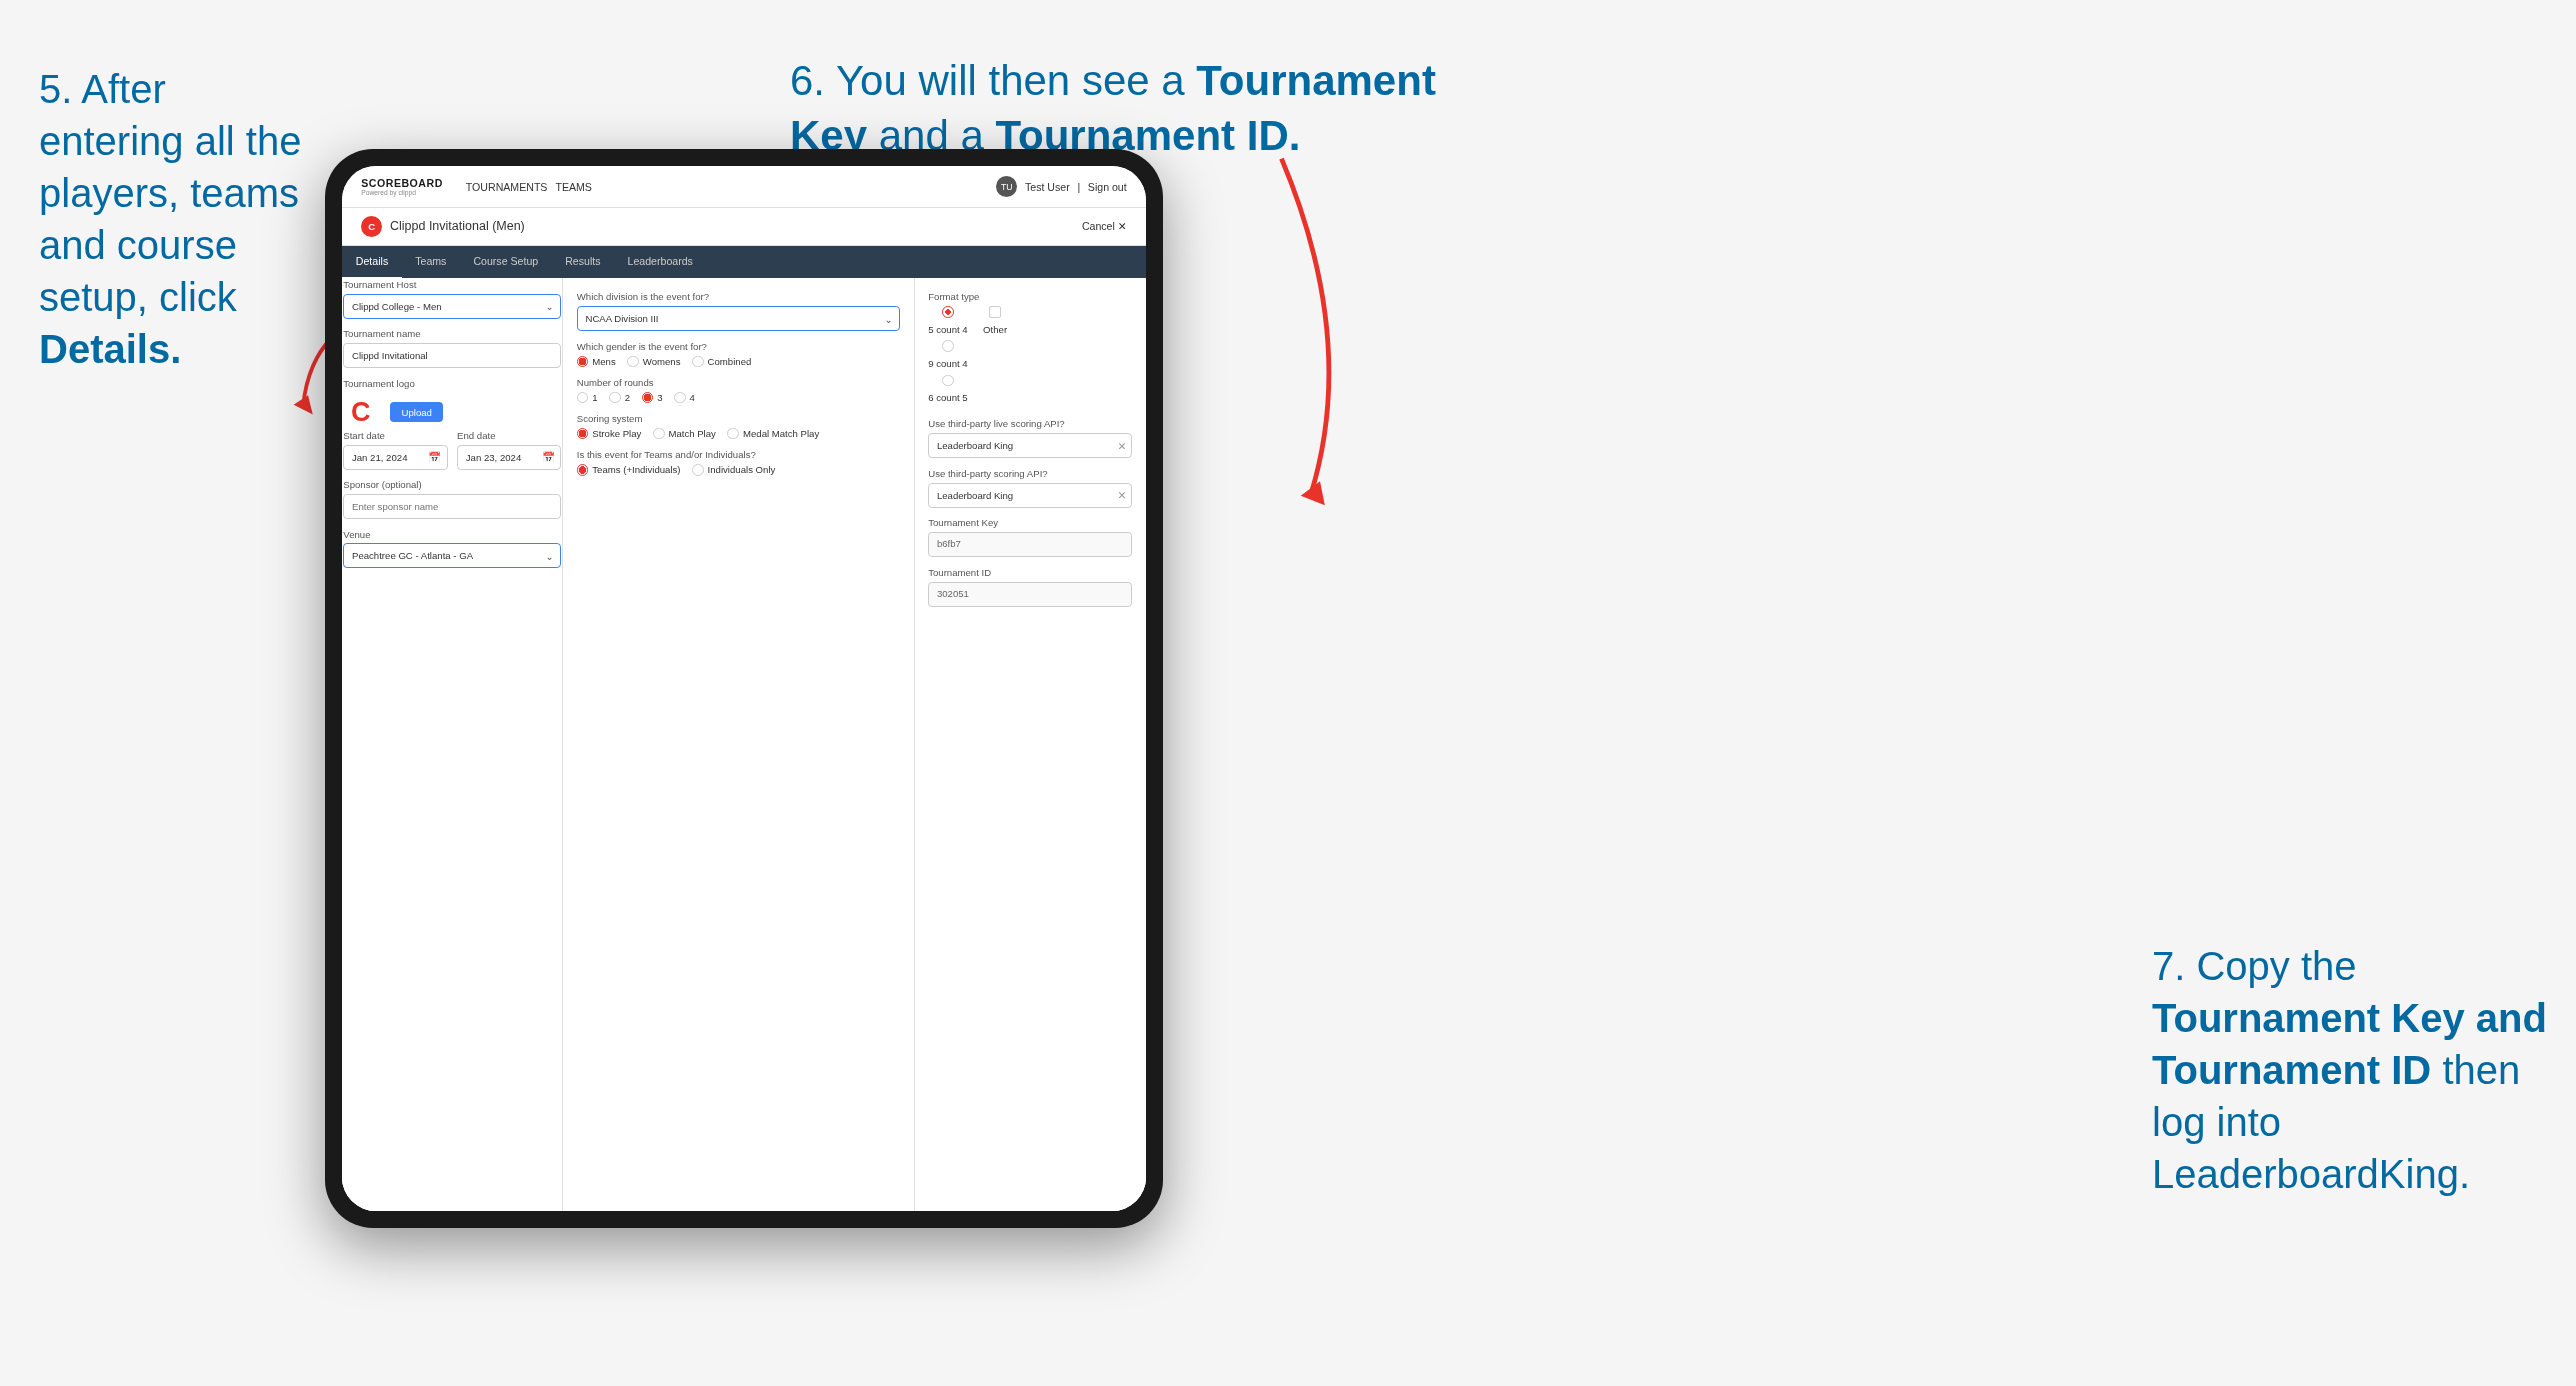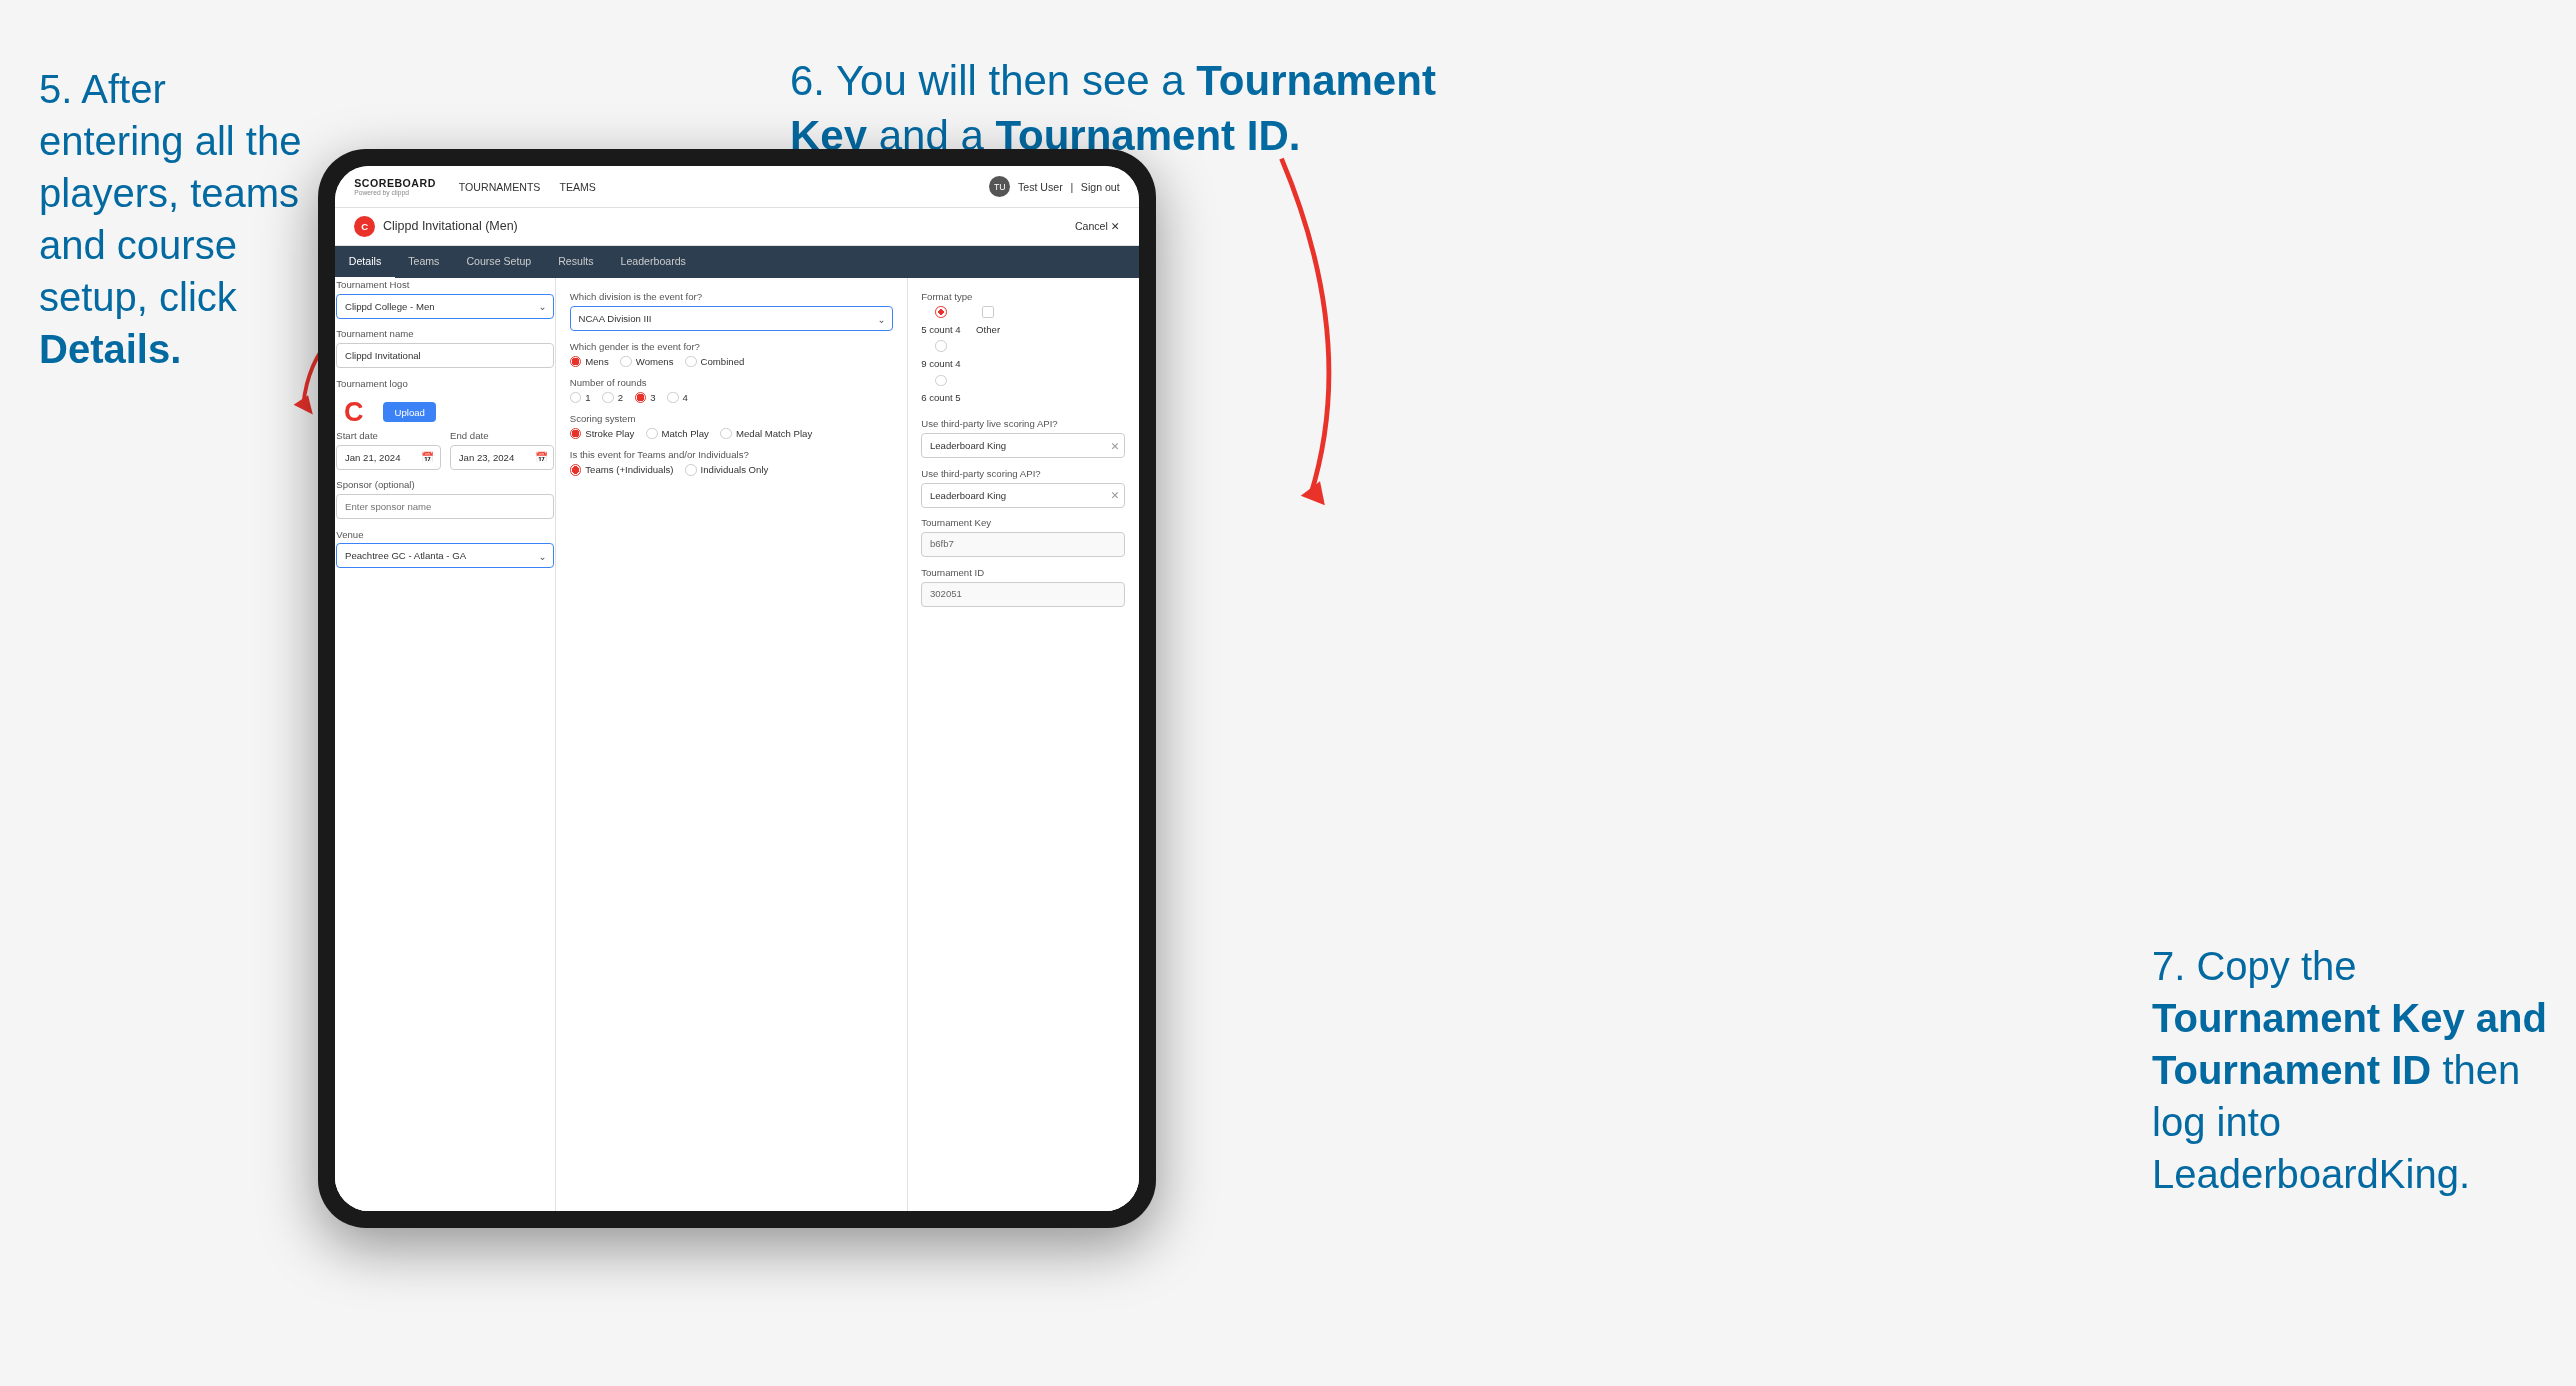--- a/index.html
+++ b/index.html
@@ -56,21 +56,21 @@
       top: 149px;
       left: 1185px;
       width: 193px;
       height: 366px;
     }
 
     
     .tablet {
       position: absolute;
       top: 149px;
-      left: 318px;
+      left: 325px;
       width: 838px;
       height: 1079px;
       background: #1a1a1a;
       border-radius: 48px;
       padding: 17.3px;
       box-shadow: 0 19px 58px rgba(0,0,0,0.4);
     }
 
     .tablet-screen {
       width: 100%;
@@ -106,21 +106,21 @@
       letter-spacing: 0.5px;
     }
 
     .logo-sub {
       font-size: 6.7px;
       color: #888;
     }
 
     .nav-links {
       display: flex;
-      gap: 19px;
+      gap: 8px;
     }
 
     .nav-link {
       font-size: 10.6px;
       color: #333;
       text-decoration: none;
       cursor: pointer;
     }
 
     .nav-right {

